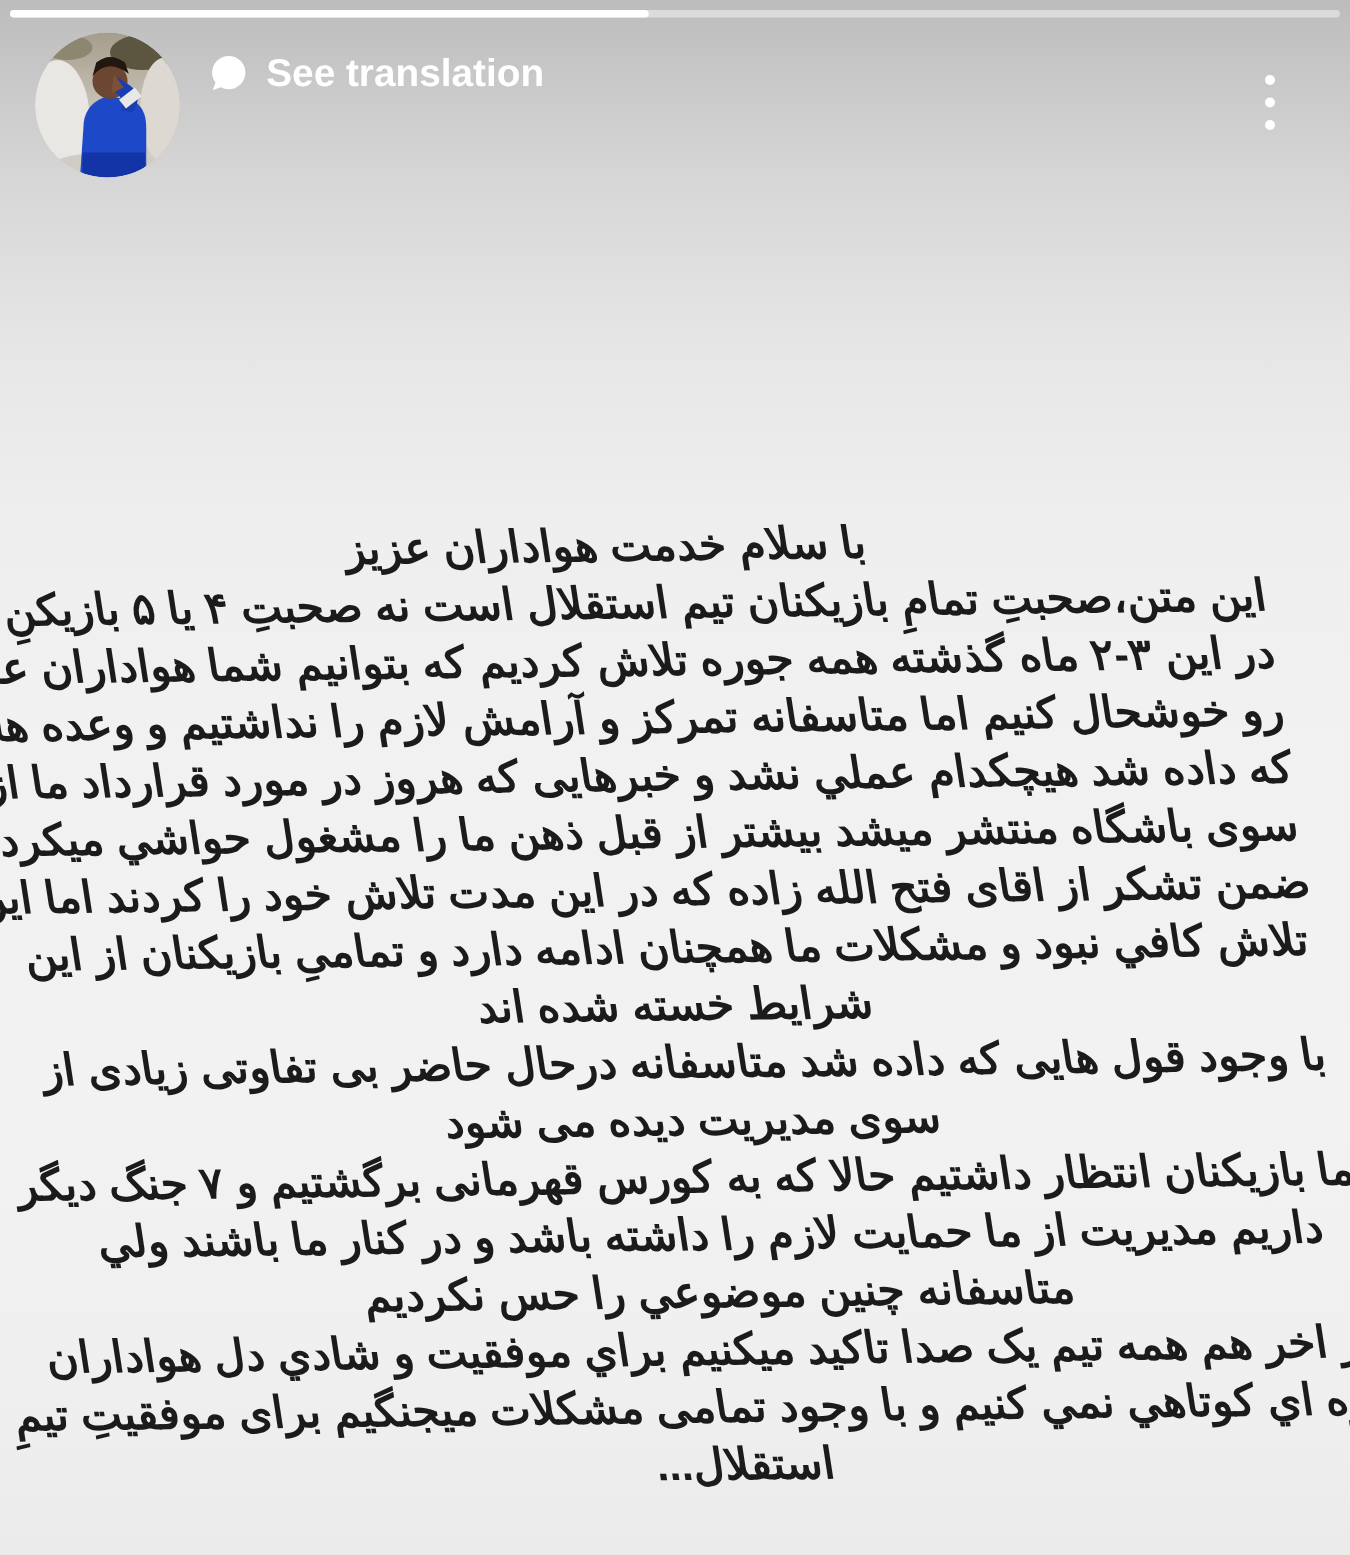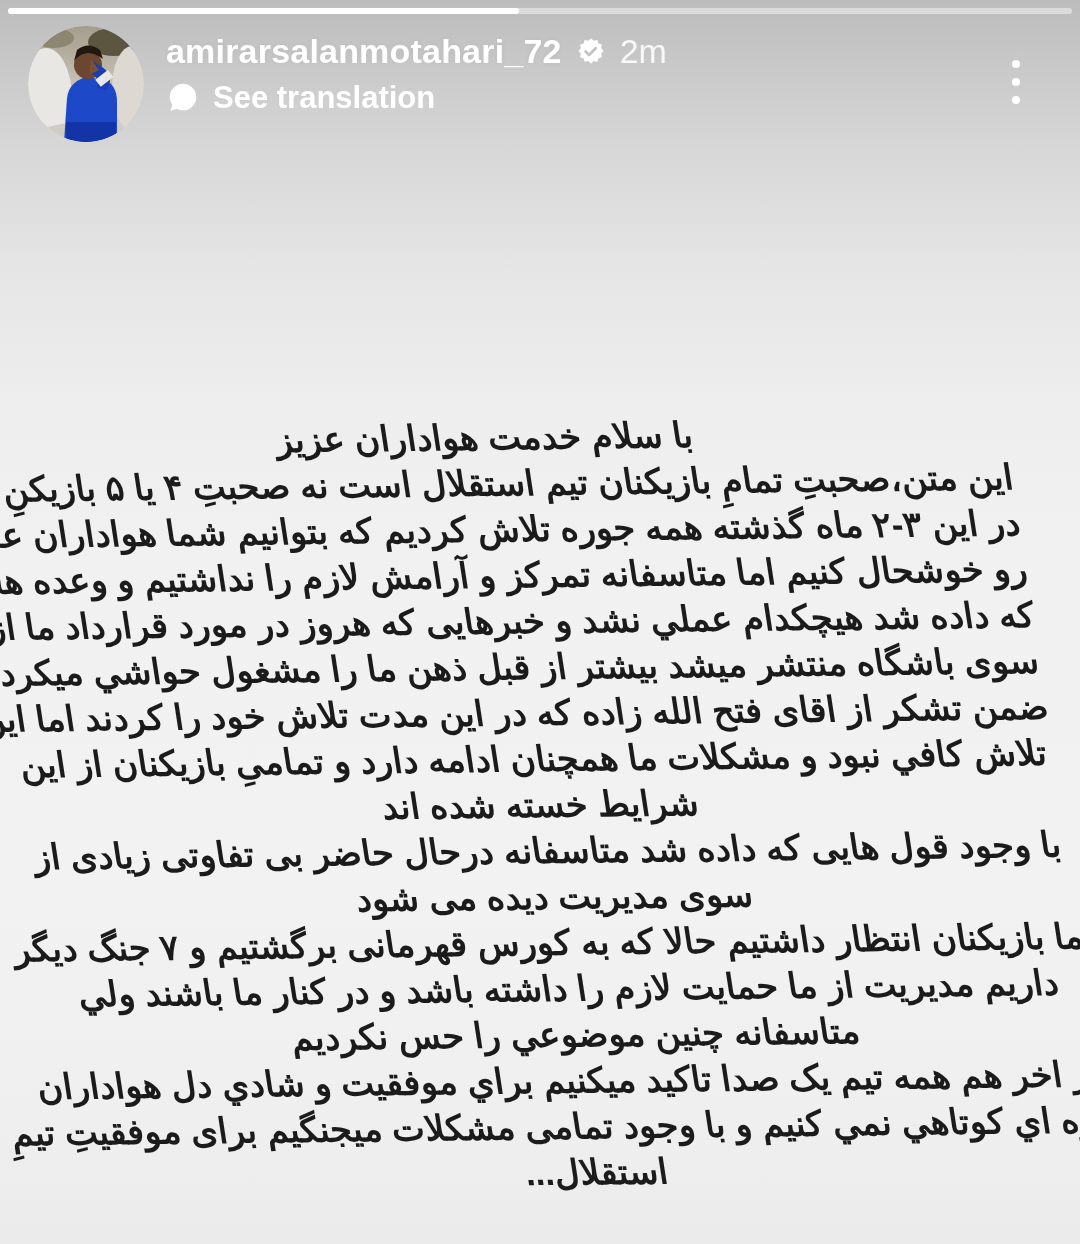--- a/index.html
+++ b/index.html
@@ -100,30 +100,20 @@
           <circle cx="60" cy="39" r="14" fill="#6b4630"></circle>
           <path d="M46 35 Q58 20 75 33 L72 24 Q60 15 49 24 Z" fill="#221810"></path>
           <path d="M78 64 Q88 50 74 41 L66 36 L61 46 Q72 51 69 62 Z" fill="#1a3db4"></path>
           <rect x="68" y="48" width="16" height="9" fill="#e8e8e8" transform="rotate(-38 76 52)"></rect>
           <path d="M63 33 L71 44 L61 49 Z" fill="#7a5136"></path>
         </g>
       </svg>
     </div>
 
     <div class="header-text">
-      <div class="row1">
-        <span class="username">amirarsalanmotahari_72</span>
-        <span class="verified">
-          <svg viewBox="0 0 24 24">
-            <path fill="#ffffff" d="M12 1.1l2.25 1.93 2.86-.64.82 2.77 2.77.82-.64 2.86L22 11.1l-1.94 2.25.64 2.86-2.77.82-.82 2.77-2.86-.64L12 21.1l-2.25-1.94-2.86.64-.82-2.77-2.77-.82.64-2.86L2 11.1l1.94-2.26-.64-2.86 2.77-.82.82-2.77 2.86.64z"></path>
-            <path d="M7.7 11.6l2.75 2.75 5.3-5.4" stroke="#c3c3c3" stroke-width="2.2" fill="none" stroke-linecap="round" stroke-linejoin="round"></path>
-          </svg>
-        </span>
-        <span class="timestamp">2m</span>
-      </div>
       <div class="row2">
         <span class="bubble-icon">
           <svg viewBox="0 0 24 24">
             <path fill="#ffffff" d="M12 2a9.4 9.4 0 0 1 9.4 9.3A9.4 9.4 0 0 1 12 20.7c-1.6 0-3.1-.4-4.4-1.1L3 21.2l1.5-4.3A9.2 9.2 0 0 1 2.6 11.3 9.4 9.4 0 0 1 12 2z"></path>
           </svg>
         </span>
         <span>See translation</span>
       </div>
     </div>
   </div>

